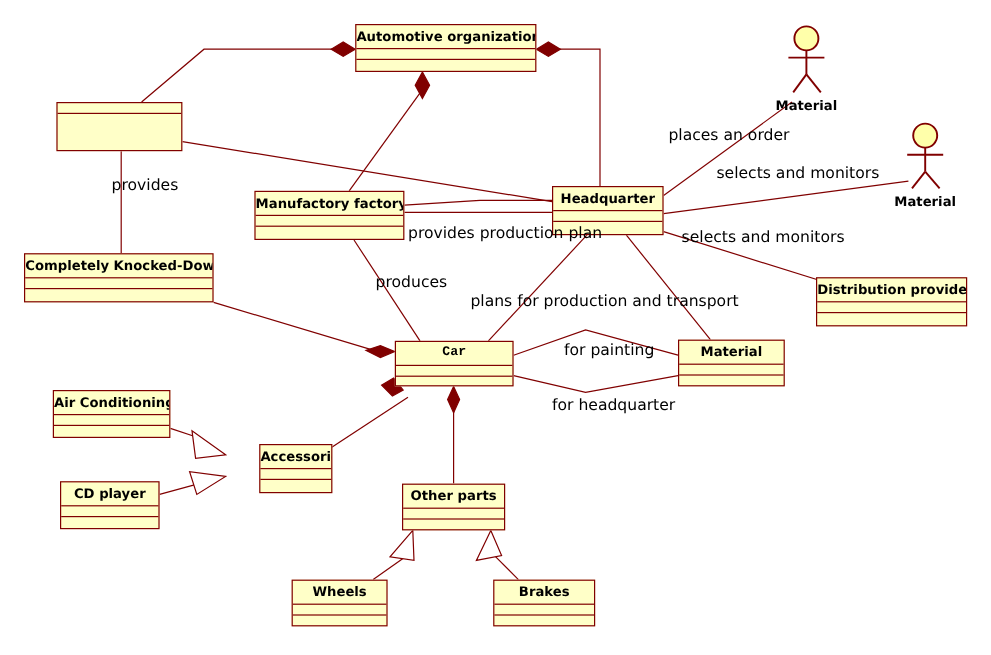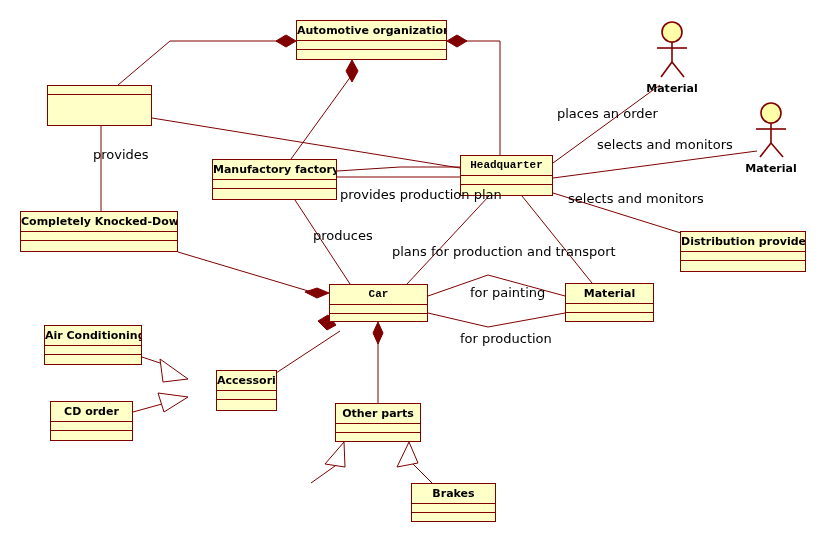--- a/index.html
+++ b/index.html
@@ -168,21 +168,21 @@
     <div class="attr-compartment"></div>
     <div class="op-compartment"></div>
   </div>
 
   <div class="uml-class" style="left:212px; top:159px; width:125px; height:41px;">
     <div class="name-compartment">Manufactory factory</div>
     <div class="attr-compartment"></div>
     <div class="op-compartment"></div>
   </div>
 
-  <div class="uml-class" style="left:460px; top:155px; width:93px; height:41px;font-family:Liberation Mono, monospace;">
+  <div class="uml-class" style="left:460px; top:155px; width:93px; height:41px;">
     <div class="name-compartment">Headquarter</div>
     <div class="attr-compartment"></div>
     <div class="op-compartment"></div>
   </div>
 
   <div class="uml-class" style="left:680px; top:231px; width:126px; height:41px;">
     <div class="name-compartment">Distribution provider</div>
     <div class="attr-compartment"></div>
     <div class="op-compartment"></div>
   </div>
@@ -211,44 +211,49 @@
     <div class="op-compartment"></div>
   </div>
 
   <div class="uml-class" style="left:188px; top:370px; width:61px; height:41px;margin-left:28px;">
     <div class="name-compartment">Accessories</div>
     <div class="attr-compartment"></div>
     <div class="op-compartment"></div>
   </div>
 
   <div class="uml-class" style="left:50px; top:401px; width:83px; height:40px;">
-    <div class="name-compartment">CD order</div>
+    <div class="name-compartment">CD player</div>
     <div class="attr-compartment"></div>
     <div class="op-compartment"></div>
   </div>
 
   <div class="uml-class" style="left:335px; top:403px; width:86px; height:39px;">
     <div class="name-compartment">Other parts</div>
     <div class="attr-compartment"></div>
     <div class="op-compartment"></div>
   </div>
 
+  <div class="uml-class" style="left:243px; top:483px; width:80px; height:39px;">
+    <div class="name-compartment">Wheels</div>
+    <div class="attr-compartment"></div>
+    <div class="op-compartment"></div>
+  </div>
 
   <div class="uml-class" style="left:411px; top:483px; width:85px; height:39px;">
     <div class="name-compartment">Brakes</div>
     <div class="attr-compartment"></div>
     <div class="op-compartment"></div>
   </div>
 
   <div class="actor-label" style="left:632px; top:82px; width:80px;">Material</div>
   <div class="actor-label" style="left:731px; top:162px; width:80px;">Material</div>
 
   <div class="edge-label" style="left:93px; top:147px;">provides</div>
   <div class="edge-label" style="left:557px; top:106px;">places an order</div>
   <div class="edge-label" style="left:597px; top:137px;">selects and monitors</div>
   <div class="edge-label" style="left:568px; top:191px;">selects and monitors</div>
   <div class="edge-label" style="left:340px; top:187px;">provides production plan</div>
   <div class="edge-label" style="left:313px; top:228px;">produces</div>
   <div class="edge-label" style="left:392px; top:244px;">plans for production and transport</div>
   <div class="edge-label" style="left:470px; top:285px;">for painting</div>
-  <div class="edge-label" style="left:460px; top:331px;">for production</div>
+  <div class="edge-label" style="left:460px; top:331px;">for headquarter</div>
 
 </div>
 
 </body></html>

